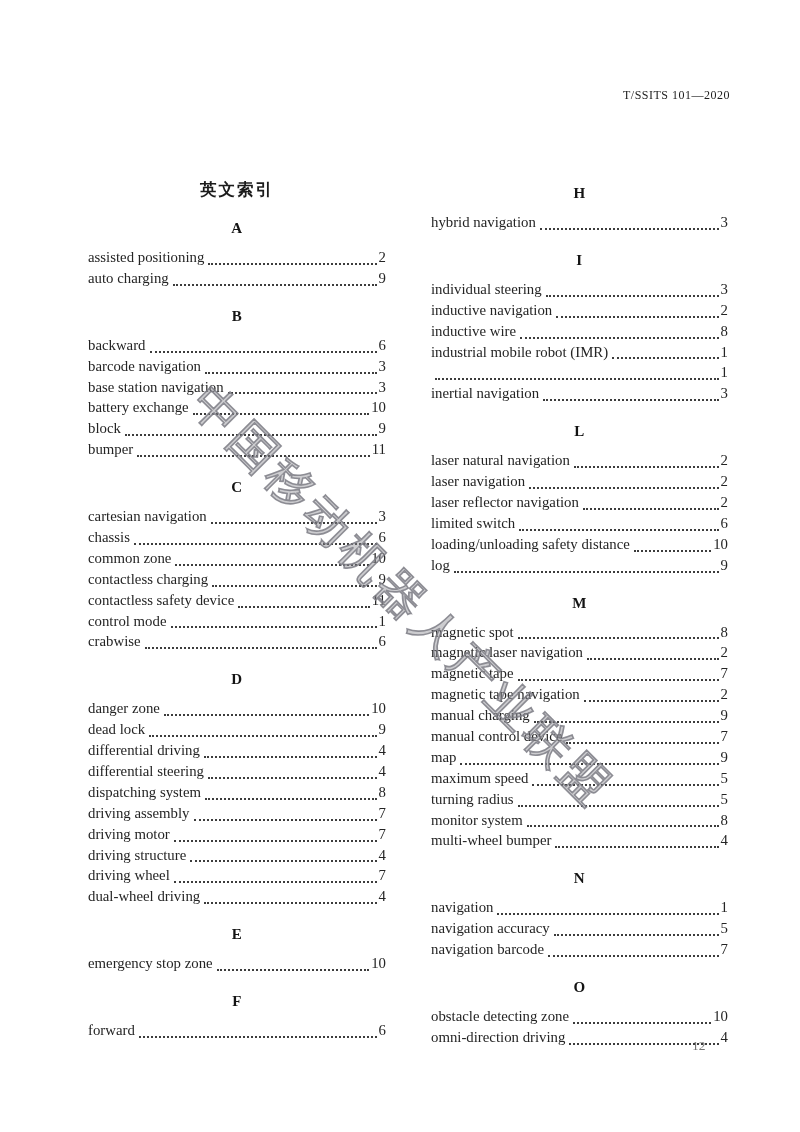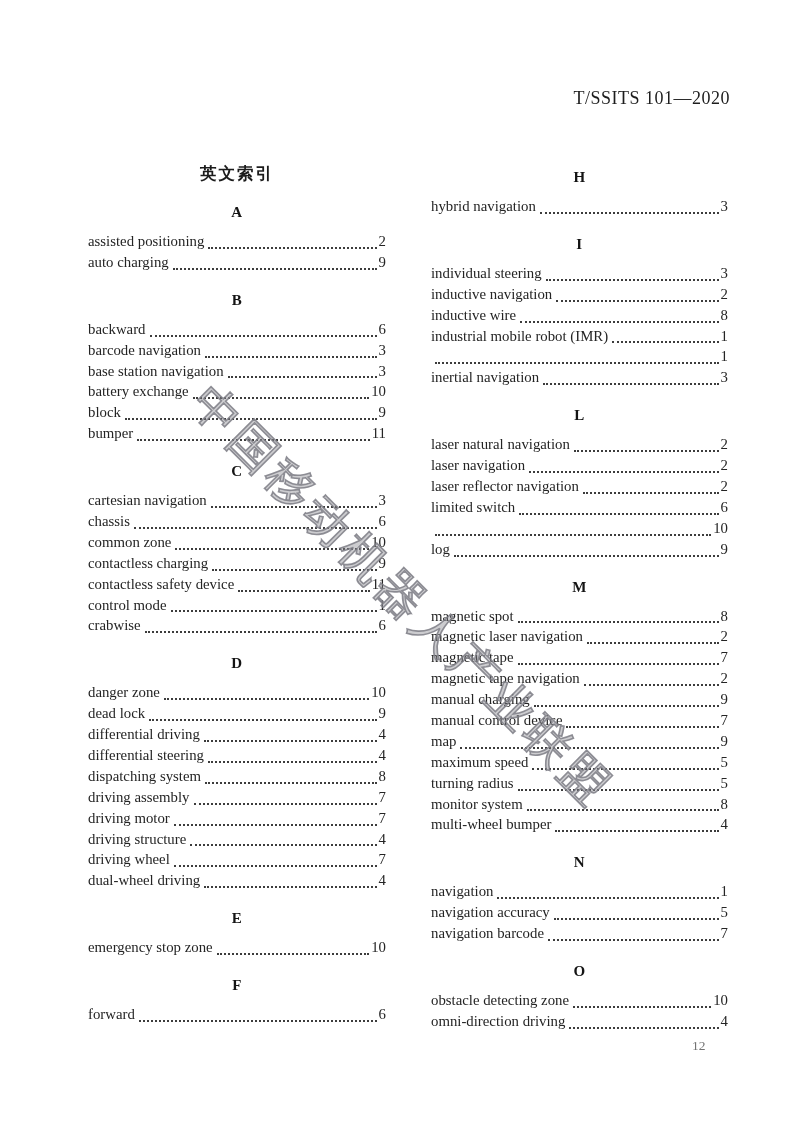--- a/index.html
+++ b/index.html
@@ -9,36 +9,37 @@
     background: #ffffff;
     font-family: "Liberation Serif", "DejaVu Serif", serif;
     color: #262626;
     overflow: hidden;
   }
 
   .header-right {
     position: absolute;
     top: 88px;
     right: 70px;
-    font-size: 18px;
+    font-size: 12px;
     letter-spacing: 0.5px;
     color: #1d1d1d;
   }
 
   .page-number {
     position: absolute;
     top: 1038px;
     left: 692px;
     font-size: 13.5px;
     color: #737373;
   }
 
   .column {
     position: absolute;
     z-index: 1;
+    margin-top: 16px;
   }
   .col-left  { left: 88px;  top: 163px; width: 298px; }
   .col-right { left: 431px; top: 150px; width: 297px; }
 
   .page-title {
     text-align: center;
     font-size: 16.5px;
     font-weight: bold;
     letter-spacing: 2px;
     line-height: 22px;
@@ -365,20 +366,21 @@
     <span class="pg">2</span>
   </div>
 
   <div class="entry">
     <span class="term">limited switch</span>
     <span class="dots"></span>
     <span class="pg">6</span>
   </div>
 
   <div class="entry">
+    <span class="term">loading/unloading safety distance</span>
     <span class="dots"></span>
     <span class="pg">10</span>
   </div>
 
   <div class="entry">
     <span class="term">log</span>
     <span class="dots"></span>
     <span class="pg">9</span>
   </div>
 </div>

